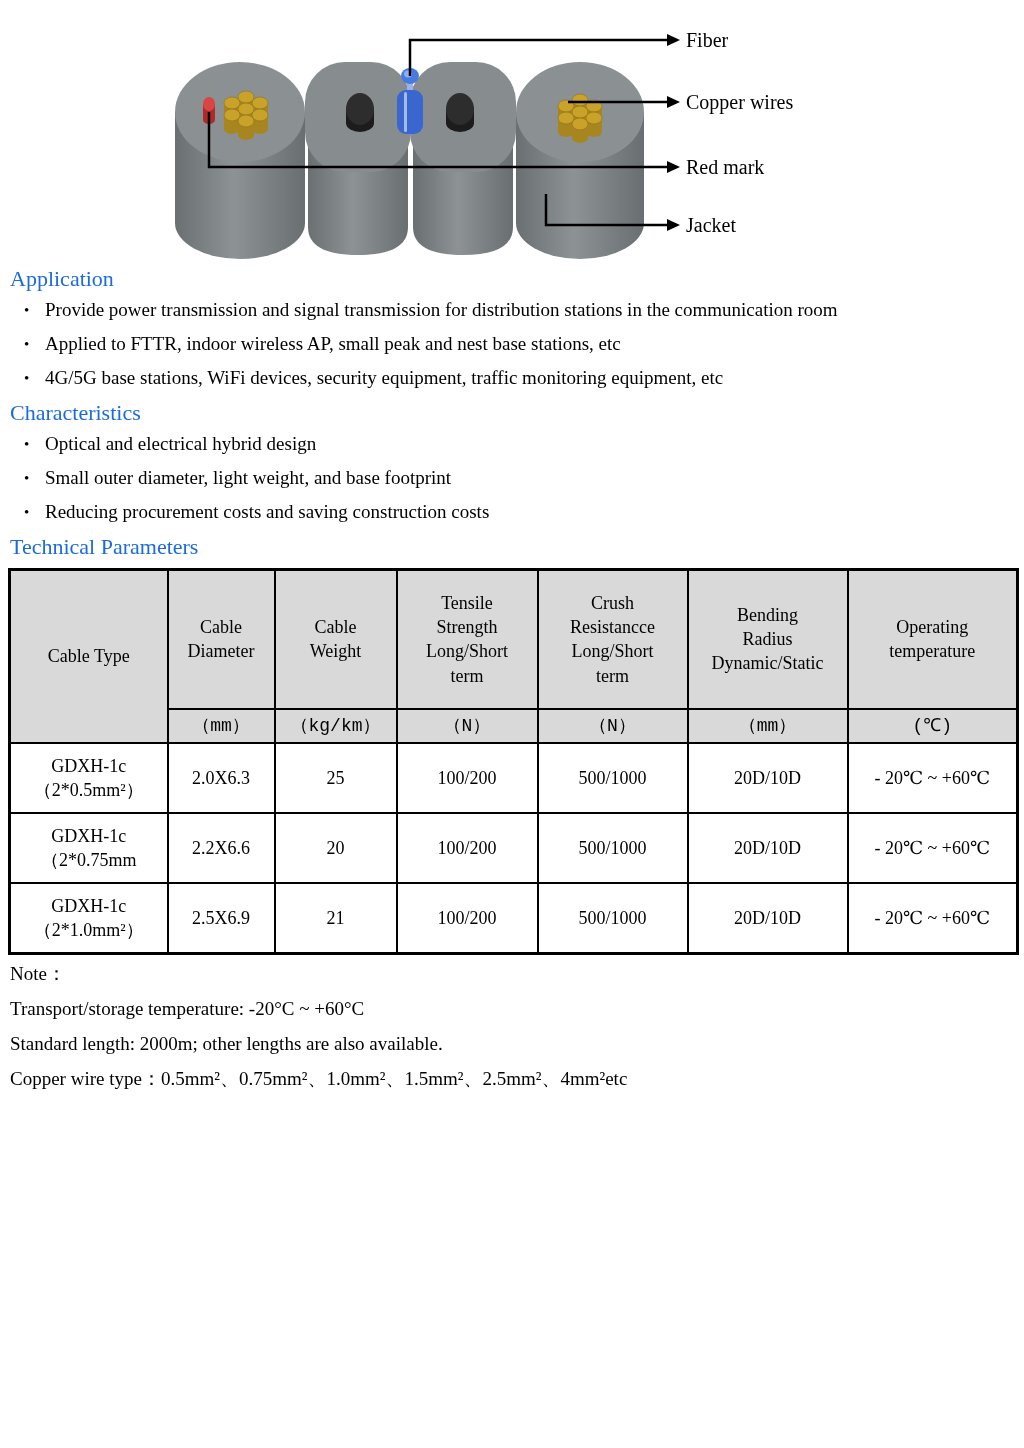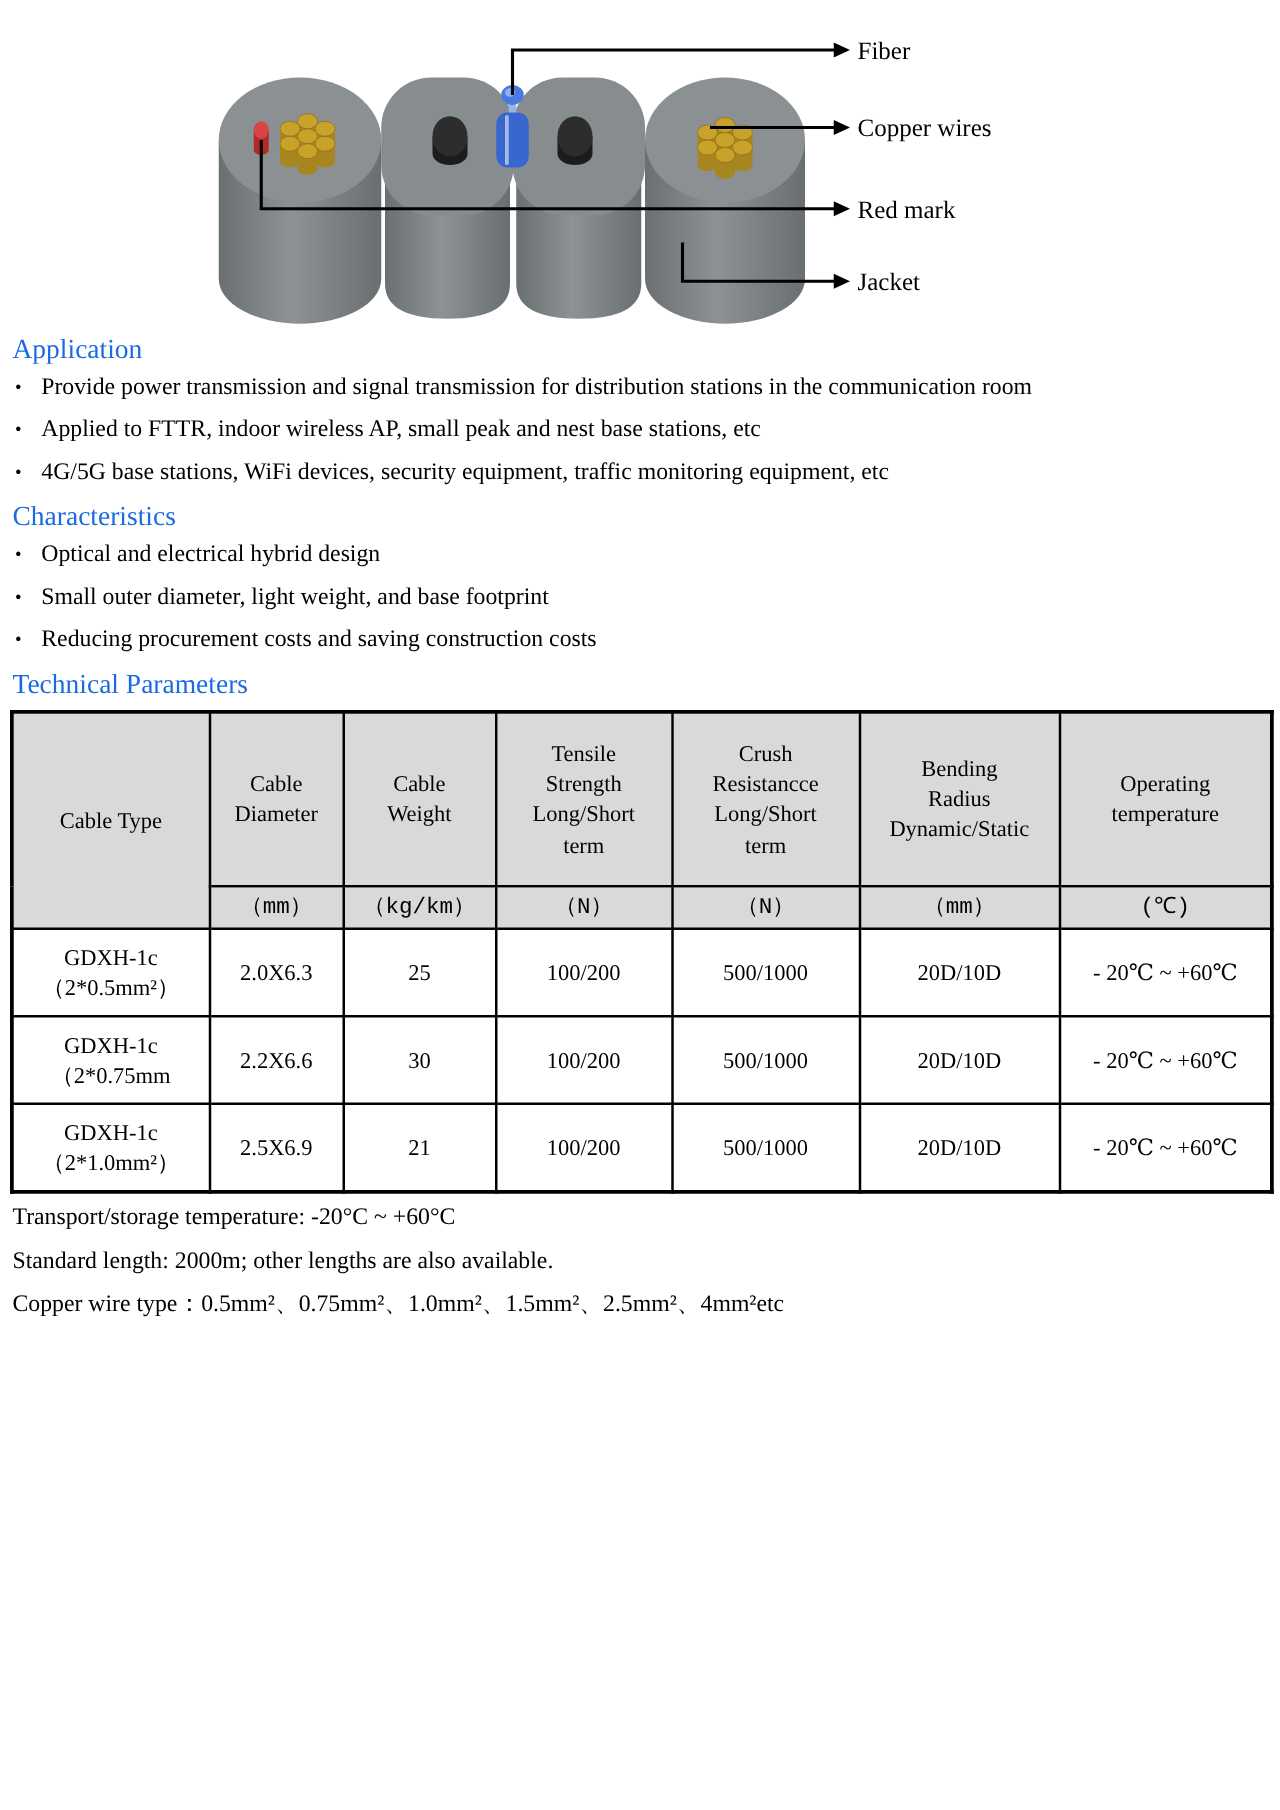--- a/index.html
+++ b/index.html
@@ -27,21 +27,21 @@
     font-size:22px;
     font-weight:normal;
     margin:3px 0 8px 10px;
     line-height:1.1;
   }
   
   ul.bullets{list-style:none;margin:0 0 4px 12px;padding:0;}
   ul.bullets li{
     font-size:19px;
     line-height:22px;
-    margin:0 0 12px 0;
+    margin:0 0 12px 12px;
   }
   ul.bullets li .b{display:inline-block;width:21px;font-size:15px;vertical-align:1px;}
 
   
   table.params{
     border-collapse:collapse;
     table-layout:fixed;
     width:1008px;
     margin:6px 8px 0 8px;
     border:3px solid #000;
@@ -225,38 +225,39 @@
         <td>25</td>
         <td>100/200</td>
         <td>500/1000</td>
         <td>20D/10D</td>
         <td>- 20℃ ~ +60℃</td>
       </tr>
       <tr class="data">
         <td>GDXH-1c
 （2*0.75mm</td>
         <td>2.2X6.6</td>
-        <td>30</td>
+        <td>20</td>
         <td>100/200</td>
         <td>500/1000</td>
         <td>20D/10D</td>
         <td>- 20℃ ~ +60℃</td>
       </tr>
       <tr class="data">
         <td>GDXH-1c
 （2*1.0mm²）</td>
         <td>2.5X6.9</td>
         <td>21</td>
         <td>100/200</td>
         <td>500/1000</td>
         <td>20D/10D</td>
         <td>- 20℃ ~ +60℃</td>
       </tr>
     </tbody>
   </table>
 
   <div class="notes">
+    <p>Note：</p>
     <p>Transport/storage temperature: -20°C ~ +60°C</p>
     <p>Standard length: 2000m; other lengths are also available.</p>
     <p>Copper wire  type：0.5mm²、0.75mm²、1.0mm²、1.5mm²、2.5mm²、4mm²etc</p>
   </div>
 
 </div>
 
 </body></html>

